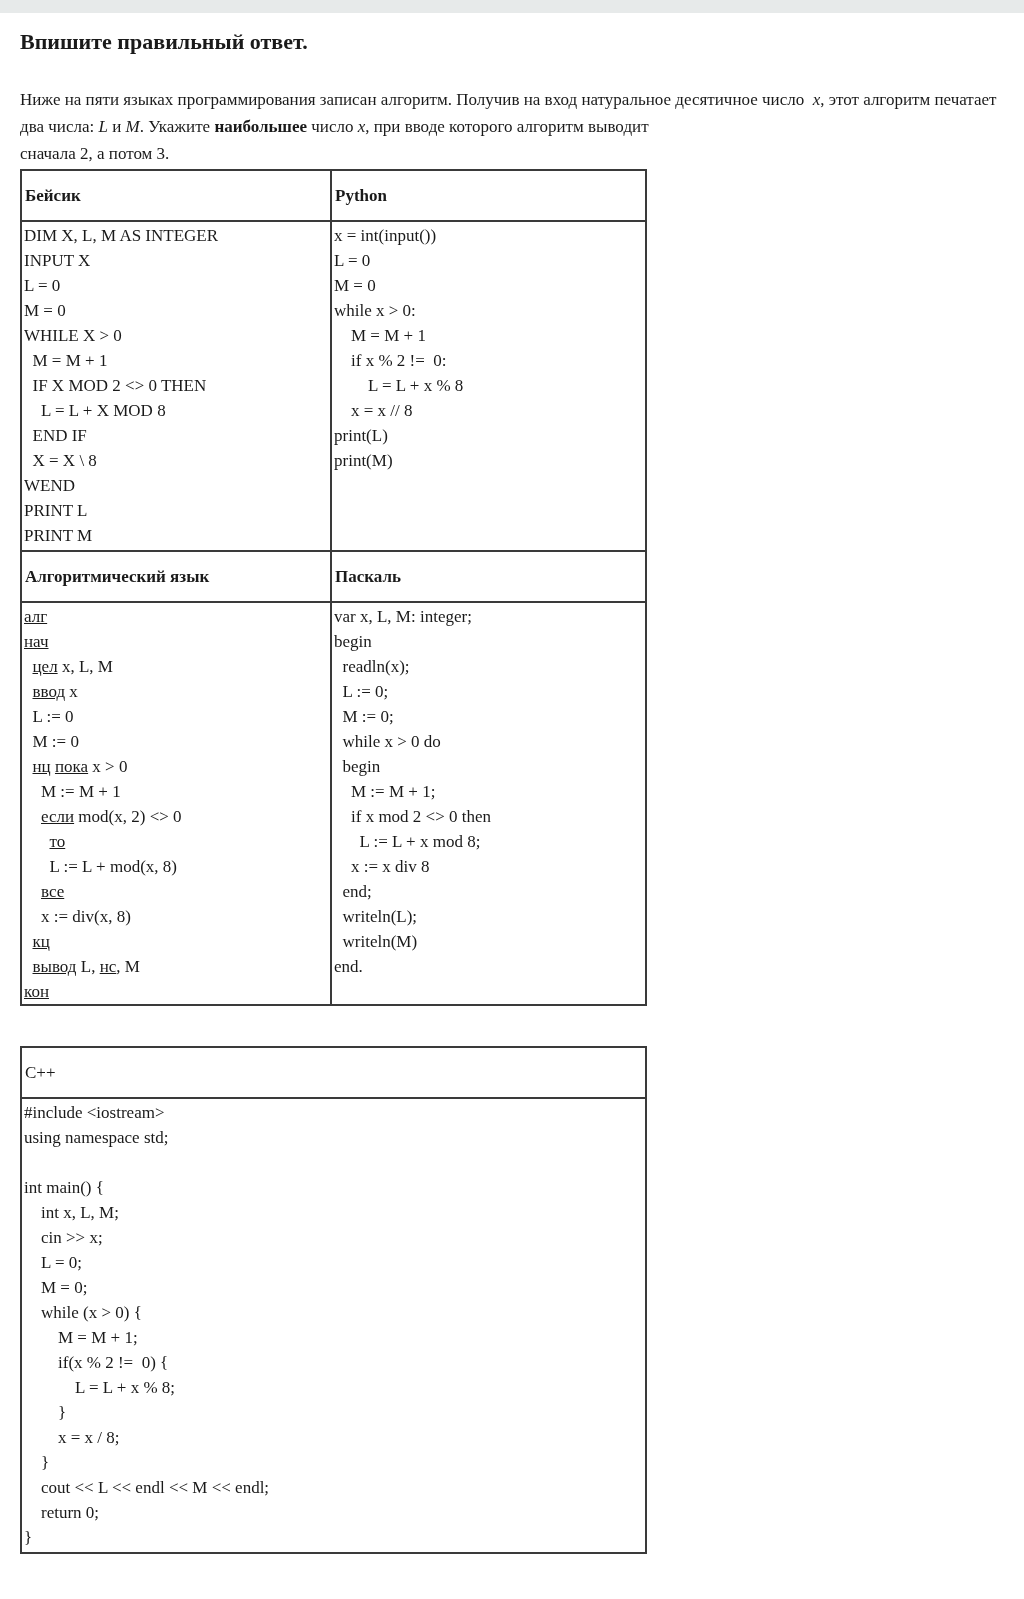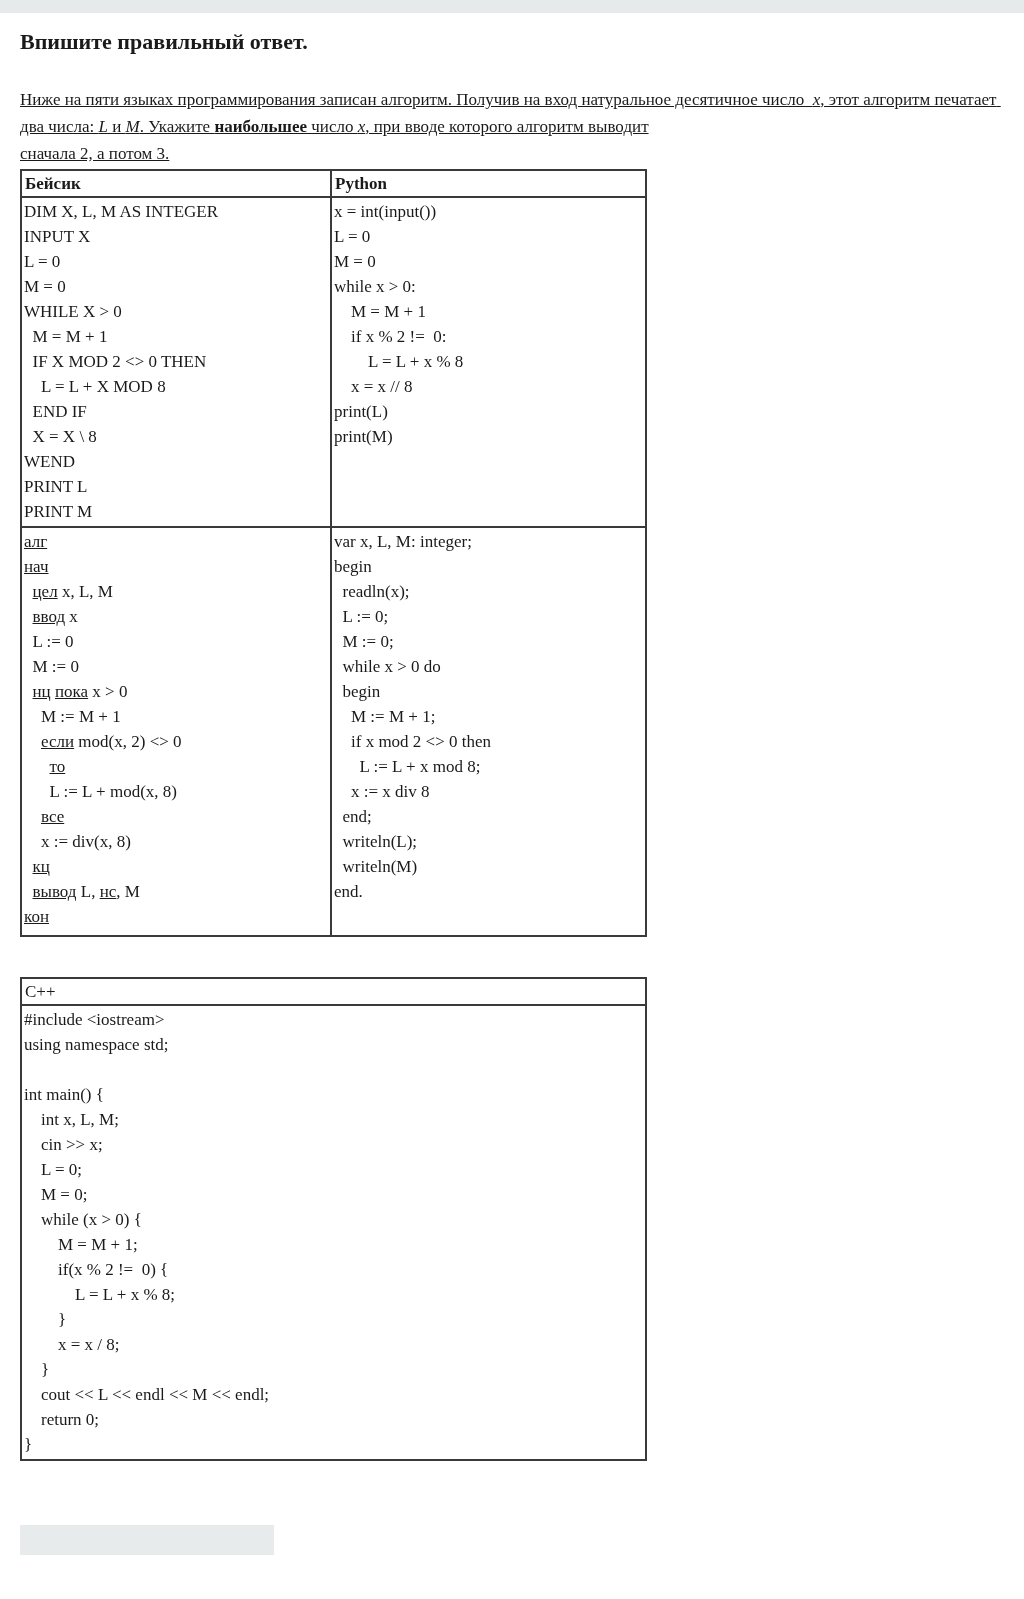--- a/index.html
+++ b/index.html
@@ -9,36 +9,36 @@
     font-family: "Liberation Serif", serif;
   }
   .topbar { width: 1024px; height: 13px; background: #e7eaea; }
   .content { padding-left: 20px; }
   .page-title {
     font-size: 22px; font-weight: bold;
     line-height: 26px; margin: 16px 0 0 0;
   }
   .task {
     width: 1001px; font-size: 17px; line-height: 27px;
-    margin: 31px 0 2px 0; white-space: pre-wrap; text-decoration: underline;
+    margin: 31px 0 2px 0; white-space: pre-wrap;
   }
   .b { font-weight: bold; }
   .i { font-style: italic; }
   .u { text-decoration: underline; }
   table.codes {
     border-collapse: collapse; table-layout: fixed;
     width: 627px; margin-top: 0;
   }
   table.codes th, table.codes td { border: 2px solid #3a3a3a; }
   table.codes th {
     text-align: left; font-size: 17px; font-weight: bold;
-    padding: 1px 3px; height: 23px; vertical-align: middle;
+    padding: 13px 3px; height: 23px; vertical-align: middle;
   }
   table.codes td { vertical-align: top; padding: 1px 2px 2px 2px; margin-left: 16px; }
-  tr.row2 td { padding-bottom: 6px; }
+  tr.row2 td { padding-bottom: 0; }
   col.c1 { width: 310px; }
   pre {
     margin: 0; font-family: inherit;
     font-size: 17px; line-height: 25px; white-space: pre;
   }
   table.cpp { margin-top: 40px; }
   table.cpp th { font-weight: normal; }
   .answer-box {
     width: 254px; height: 30px; background: #e8ebeb;
     margin-top: 64px; border: none;
@@ -87,20 +87,24 @@
 L = 0
 M = 0
 while x &gt; 0:
     M = M + 1
     if x % 2 !=  0:
         L = L + x % 8
     x = x // 8
 print(L)
 print(M)</pre>
           </td>
+      </tr>
+      <tr>
+        <th>Алгоритмический язык</th>
+        <th>Паскаль</th>
       </tr>
       <tr class="row2">
         <td>
             <pre><span class="u">алг</span>
 <span class="u">нач</span>
 <span>  </span><span class="u">цел</span><span> x, L, M</span>
 <span>  </span><span class="u">ввод</span><span> x</span>
 <span>  L := 0</span>
 <span>  M := 0</span>
 <span>  </span><span class="u">нц</span><span> </span><span class="u">пока</span><span> x &gt; 0</span>

